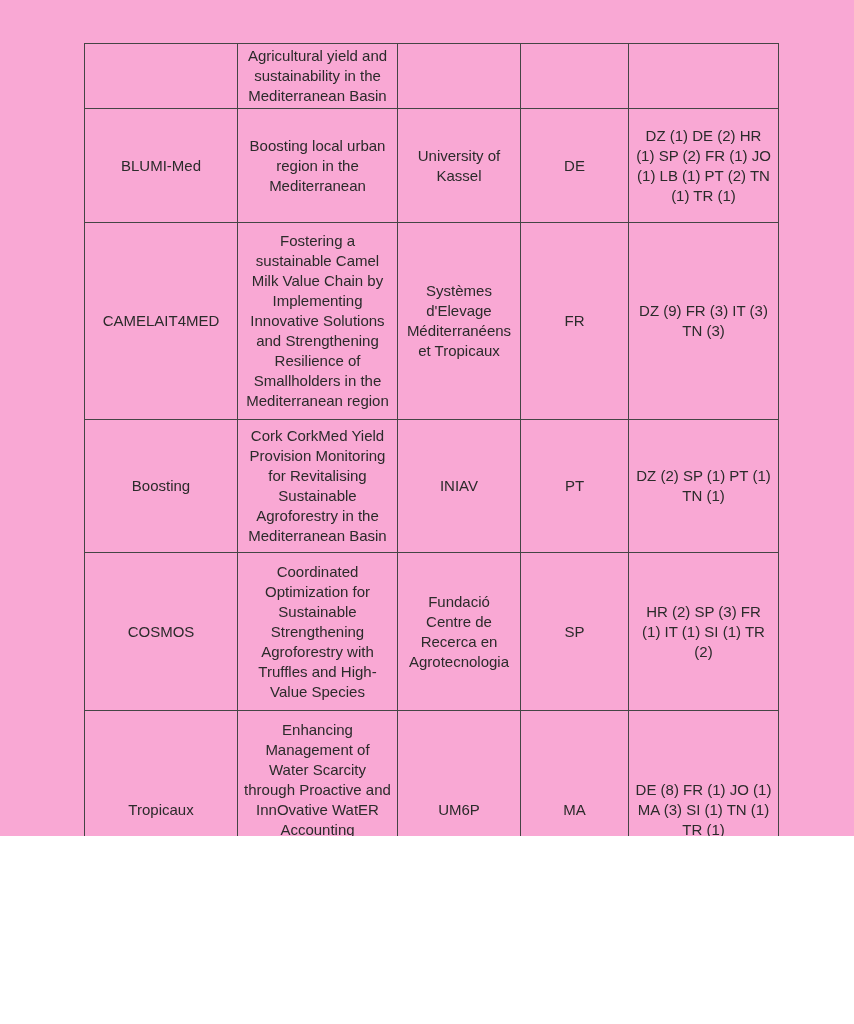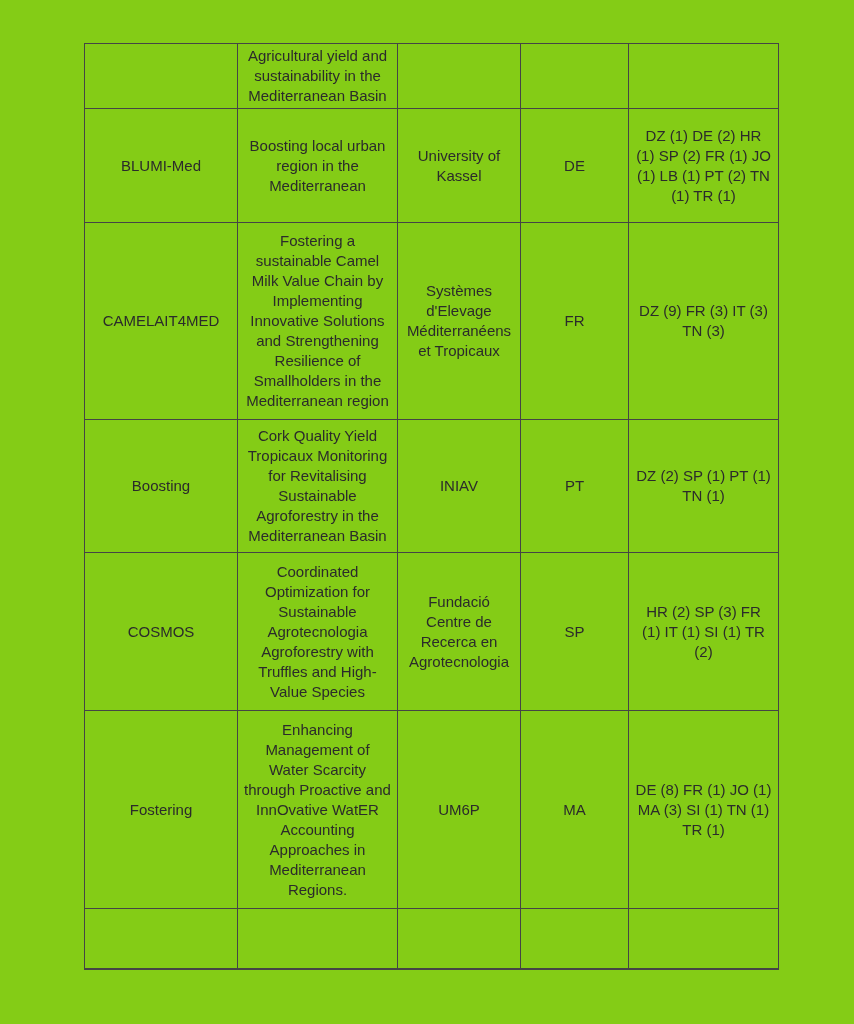--- a/index.html
+++ b/index.html
@@ -3,22 +3,22 @@
 <meta charset="utf-8">
 <style>
   html, body {
     margin: 0;
     padding: 0;
     background: #ffffff;
   }
   .page {
     position: relative;
     width: 854px;
-    height: 1024px;
-    background: #84cc16;
+    height: 836px;
+    background: #f9a8d4;
     font-family: "Liberation Sans", sans-serif;
     color: #2b2b2b;
   }
   table.grid {
     position: absolute;
     left: 84px;
     top: 43px;
     border-collapse: collapse;
     table-layout: fixed;
     width: 694px;
@@ -72,34 +72,34 @@
       </tr>
       <tr class="row-2">
         <td class="acr">CAMELAIT4MED</td>
         <td>Fostering a sustainable Camel Milk Value Chain by Implementing Innovative Solutions and Strengthening Resilience of Smallholders in the Mediterranean region</td>
         <td>Systèmes d'Elevage Méditerranéens et Tropicaux</td>
         <td>FR</td>
         <td>DZ (9) FR (3) IT (3) TN (3)</td>
       </tr>
       <tr class="row-3">
         <td class="acr">Boosting</td>
-        <td>Cork Quality Yield Tropicaux Monitoring for Revitalising Sustainable Agroforestry in the Mediterranean Basin</td>
+        <td>Cork CorkMed Yield Provision Monitoring for Revitalising Sustainable Agroforestry in the Mediterranean Basin</td>
         <td>INIAV</td>
         <td>PT</td>
         <td>DZ (2) SP (1) PT (1) TN (1)</td>
       </tr>
       <tr class="row-4">
         <td class="acr">COSMOS</td>
-        <td>Coordinated Optimization for Sustainable Agrotecnologia Agroforestry with Truffles and High-Value Species</td>
+        <td>Coordinated Optimization for Sustainable Strengthening Agroforestry with Truffles and High-Value Species</td>
         <td>Fundació Centre de Recerca en Agrotecnologia</td>
         <td>SP</td>
         <td>HR (2) SP (3) FR (1) IT (1) SI (1) TR (2)</td>
       </tr>
       <tr class="row-5">
-        <td class="acr">Fostering</td>
+        <td class="acr">Tropicaux</td>
         <td>Enhancing Management of Water Scarcity through Proactive and InnOvative WatER Accounting Approaches in Mediterranean Regions.</td>
         <td>UM6P</td>
         <td>MA</td>
         <td>DE (8) FR (1) JO (1) MA (3) SI (1) TN (1) TR (1)</td>
       </tr>
       <tr class="row-6">
         <td class="acr"></td>
         <td></td>
         <td></td>
         <td></td>

